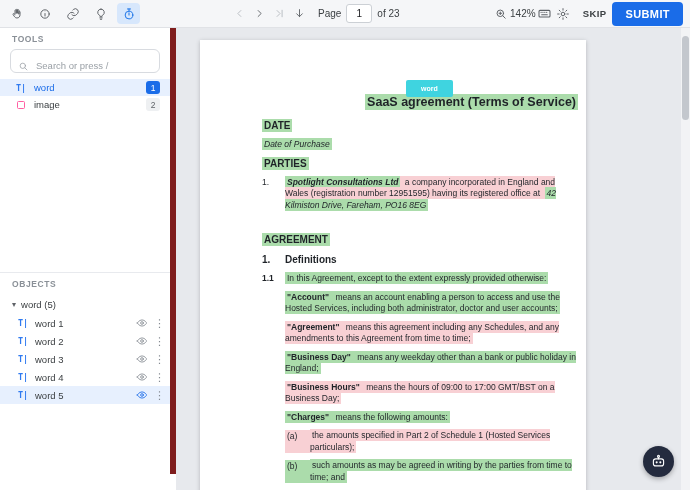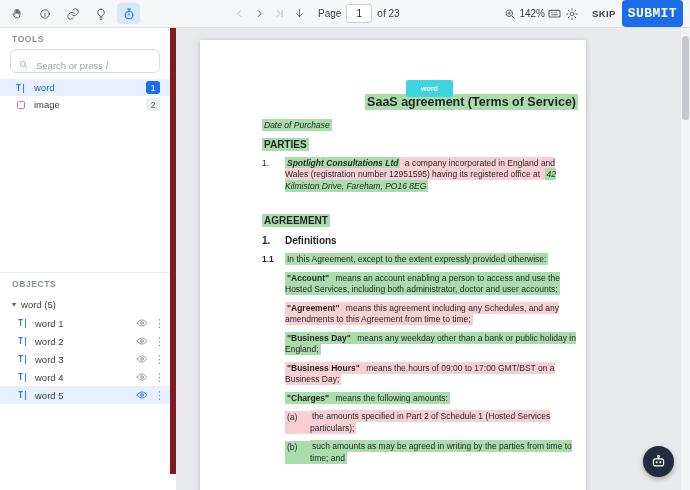--- a/index.html
+++ b/index.html
@@ -15,26 +15,26 @@
   .tb-center{position:absolute;left:230px;top:0;height:27px;display:flex;align-items:center}
   #nav-btns{display:flex;gap:2px;margin-right:4px}
   .nav-btn{width:18px;height:18px;display:flex;align-items:center;justify-content:center;color:#5f6368;cursor:pointer}
   .nav-btn.disabled{color:#b6bac0}
   .tb-label{font-size:10px;color:#3c4043;margin:0 5px 0 6px}
   .page-input{width:26px;height:19px;border:1px solid #ccd0d5;border-radius:3px;text-align:center;font-size:10px;color:#202124;background:#fff;margin-right:5px;font-family:"Liberation Sans",sans-serif}
   .tb-count{font-size:10px;color:#3c4043}
   .tb-right{position:absolute;right:7px;top:0;height:27px;display:flex;align-items:center;}
   .zoom-val{font-size:10px;color:#3c4043}
   .skip-btn{border:none;background:none;font-size:9.5px;font-weight:bold;color:#3c4043;letter-spacing:.4px;padding:4px 6px;cursor:pointer;margin-left:5px;font-family:"Liberation Sans",sans-serif}
-  .submit-btn{border:none;background:var(--accent,#1a6ce8);color:#fff;font-size:13px;font-weight:bold;letter-spacing:.4px;border-radius:4px;padding:6px 6px;cursor:pointer;font-family:Liberation Mono, monospace}
+  .submit-btn{border:none;background:var(--accent,#1a6ce8);color:#fff;font-size:11px;font-weight:bold;letter-spacing:.4px;border-radius:4px;padding:6px 13px;cursor:pointer;font-family:Liberation Sans, sans-serif}
 
   
   .sidebar{position:absolute;top:28px;bottom:16px;left:0;width:176px;background:#fff;border-right:6px solid #7f1d1d;z-index:4}
   .panel-title{font-size:8.5px;font-weight:bold;letter-spacing:.6px;color:#8a9097;padding:6px 12px 5px}
-  .searchbox{margin:0 10px 6px 10px;height:24px;border:1px solid #d8dbe0;border-radius:6px;display:flex;align-items:flex-start;gap:5px;padding:9px 7px;color:#9aa0a6}
+  .searchbox{margin:0 10px 6px 10px;height:24px;border:1px solid #d8dbe0;border-radius:6px;display:flex;align-items:flex-end;gap:5px;padding:0 7px;color:#9aa0a6}
   .searchbox input{flex:1;border:none;outline:none;background:none;font-size:9.5px;color:#3c4043;min-width:0;font-family:"Liberation Sans",sans-serif}
   .searchbox input::placeholder{color:#9aa0a6}
   .tool-row{height:17px;display:flex;align-items:center;gap:7px;padding:0 10px 0 15px;cursor:pointer}
   .tool-row.selected{background:var(--selbg,#e7f0fe)}
   .tool-icon{width:12px;display:flex;justify-content:center;align-items:center}
   .glyph-word{font-family:"DejaVu Sans Mono",monospace;font-size:8.5px;font-weight:bold;color:#2f7af0}
   .sq-image{width:8px;height:8px;border:1.5px solid #ff5fa2;border-radius:1.5px}
   .tool-label{flex:1;font-size:9.5px;color:#3c4043}
   .tool-row.selected .tool-label{color:var(--accent,#1a6ce8)}
   .badge{min-width:14px;height:13px;padding:0 2px;border-radius:3px;background:#eef0f2;color:#5f6368;font-size:8.5px;display:flex;align-items:center;justify-content:center}
@@ -283,20 +283,21 @@
         </div>
       </div>
   </div>
 </aside>
 
 <main class="canvas">
   <div class="doc-page">
     <div class="word-chip">word</div>
     <div id="doc-blocks">
         <div class="doc-title"><span class="hl-green b">SaaS agreement (Terms of Service)</span></div>
+        <div class="doc-heading"><span class="hl-green b">DATE</span></div>
         <div class="doc-para"><span class="hl-green i">Date of Purchase</span></div>
         <div class="doc-heading"><span class="hl-green b">PARTIES</span></div>
         <div class="doc-num">
           <span class="num">1.</span>
           <span class="body"><span class="hl-green b i">Spotlight Consultations Ltd</span><span class="hl-pink"> a company incorporated in England and Wales (registration number 12951595) having its registered office at </span><span class="hl-green i">42 Kilmiston Drive, Fareham, PO16 8EG</span></span>
         </div>
         <div class="doc-spacer"></div>
         <div class="doc-heading"><span class="hl-green b">AGREEMENT</span></div>
         <div class="doc-num h">
           <span class="num b">1.</span>

